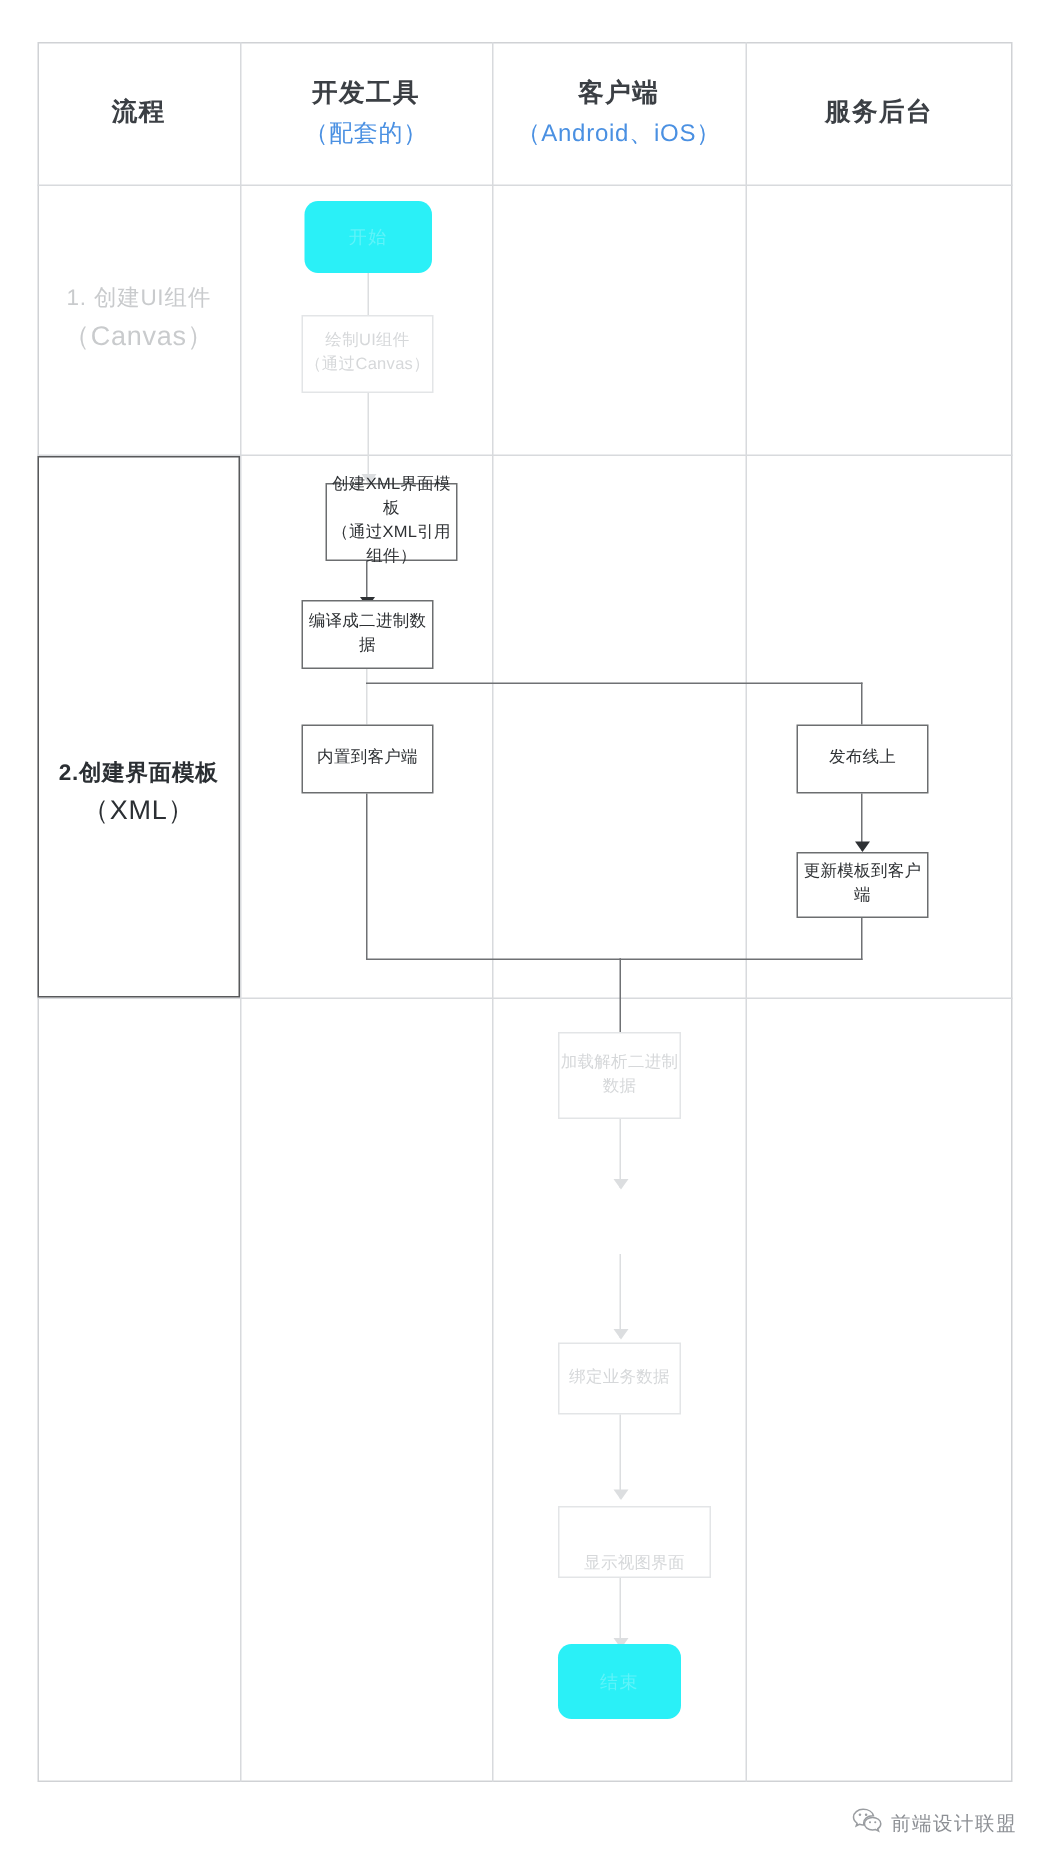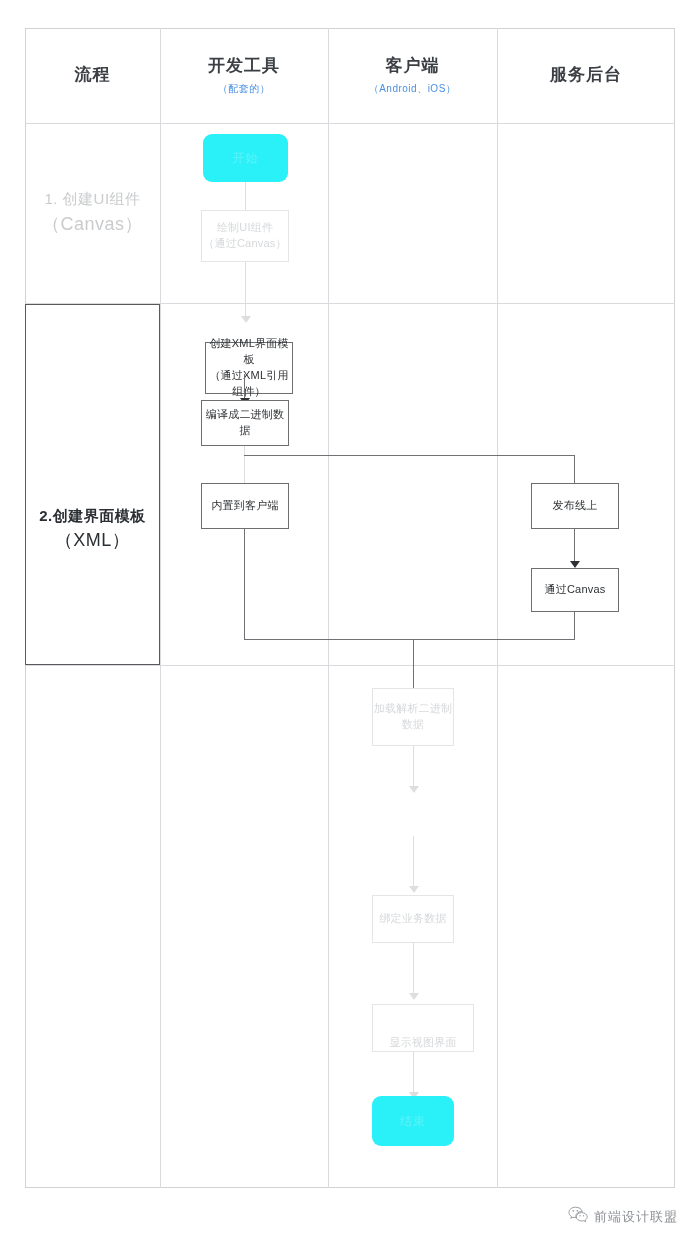--- a/index.html
+++ b/index.html
@@ -58,21 +58,21 @@
     box-sizing: border-box;
   }
   .hdr-title {
     font-size: 17px;
     font-weight: bold;
     color: #3b3f44;
     letter-spacing: 1px;
     line-height: 1.3;
   }
   .hdr-sub {
-    font-size: 10px;
+    font-size: 16px;
     color: #4a90e2;
     margin-top: 5px;
     letter-spacing: .5px;
   }
 
   
   .lane-label {
     position: absolute;
     left: 0;
     width: 135px;
@@ -235,21 +235,21 @@
     <div class="arrow arrow-faded" style="left:216px; top:198px;"></div>
 
     <div class="node node-faded" style="left:176px; top:182px; width:88px; height:52px;">
       <span class="txt">绘制UI组件
 （通过Canvas）</span>
     </div>
 
     <div class="conn conn-v conn-faded" style="left:220px; top:234px; height:60px;"></div>
     <div class="arrow arrow-faded" style="left:216px; top:288px;"></div>
 
-    <div class="node node-dark" style="left:180px; top:294px; width:88px; height:52px;margin-top:20px;">
+    <div class="node node-dark" style="left:192px; top:294px; width:88px; height:52px;">
       <span class="txt">创建XML界面模板
 （通过XML引用组件）</span>
     </div>
 
     <div class="conn conn-v" style="left:219px; top:346px; height:30px;"></div>
     <div class="arrow" style="left:215px; top:370px;"></div>
 
     <div class="node node-dark" style="left:176px; top:372px; width:88px; height:46px;">
       <span class="txt">编译成二进制数据</span>
     </div>
@@ -266,21 +266,21 @@
     </div>
 
     <div class="node node-dark" style="left:506px; top:455px; width:88px; height:46px;">
       <span class="txt">发布线上</span>
     </div>
 
     <div class="conn conn-v" style="left:549px; top:501px; height:38px;"></div>
     <div class="arrow" style="left:545px; top:533px;"></div>
 
     <div class="node node-dark" style="left:506px; top:540px; width:88px; height:44px;">
-      <span class="txt">通过Canvas</span>
+      <span class="txt">更新模板到客户端</span>
     </div>
 
     <div class="conn conn-v" style="left:219px; top:501px; height:111px;"></div>
     <div class="conn conn-h" style="left:219px; top:611px; width:170px;"></div>
 
     <div class="conn conn-v" style="left:549px; top:584px; height:28px;"></div>
     <div class="conn conn-h" style="left:388px; top:611px; width:162px;"></div>
 
     <div class="conn conn-v" style="left:388px; top:611px; height:60px;"></div>
     <div class="arrow" style="left:384px; top:663px;"></div>

